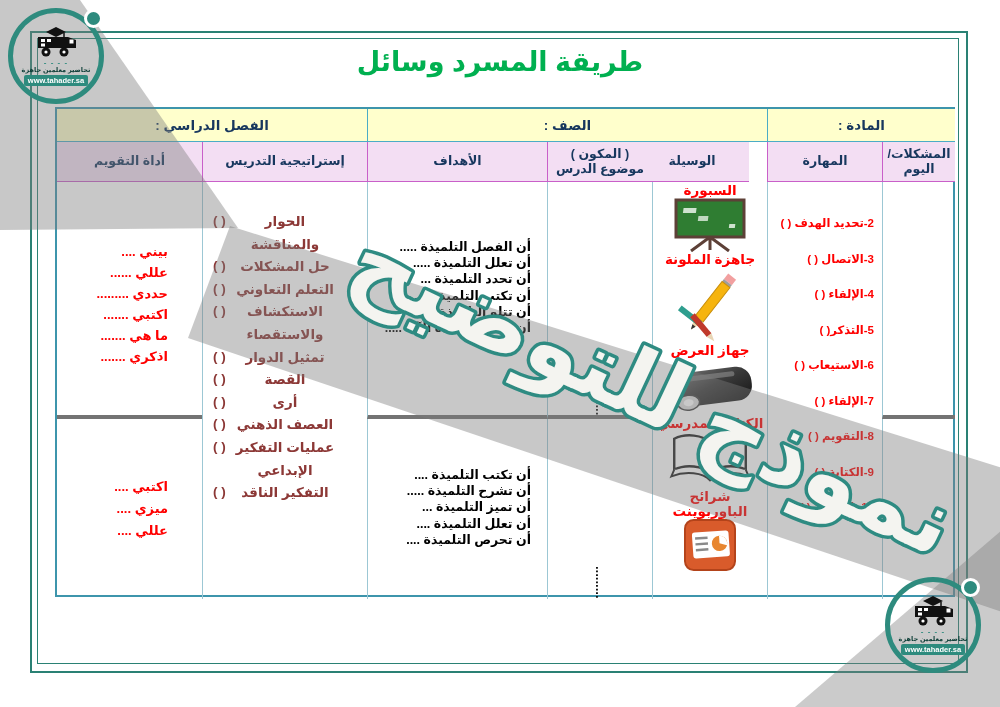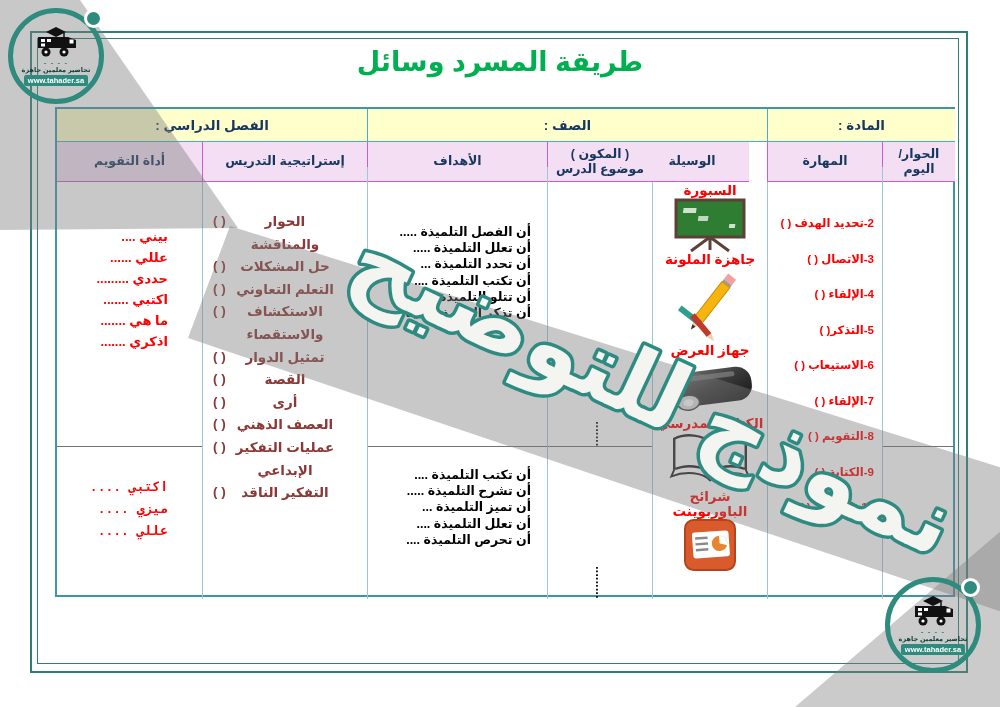--- a/index.html
+++ b/index.html
@@ -13,21 +13,21 @@
   
   .table{position:absolute;left:55px;top:107px;width:900px;height:490px;border:2px solid #3D95AC;
          box-sizing:border-box;z-index:1;background:#fff;}
   .cell{position:absolute;box-sizing:border-box;}
   .r1{top:0;height:33px;background:#FFFFCC;border-left:1px solid #4BACC6;border-bottom:1px solid #4BACC6;
       display:flex;align-items:center;justify-content:center;color:#17375E;font-weight:bold;font-size:13.5px;}
   .r2{top:33px;height:40px;background:#F3DEF3;border-left:1px solid #C95FC9;border-bottom:1px solid #C95FC9;
       display:flex;align-items:center;justify-content:center;text-align:center;
       color:#17375E;font-weight:bold;font-size:12.5px;line-height:1.2;padding:0 2px;}
   .bodycol{top:73px;height:417px;border-left:1px solid #9CC7D4;}
-  .split-top{top:58px;height:280px;border-left:1px solid #9CC7D4;border-bottom:1px solid #737373;}
+  .split-top{top:73px;height:237px;border-left:1px solid #9CC7D4;border-bottom:4px solid #737373;}
   .split-bottom{top:310px;height:180px;border-left:1px solid #9CC7D4;}
   .no-bl{border-left:none;}
   
   .skills{padding:34px 8px 0 4px;}
   .skill-row{height:35.5px;color:#FF0000;font-weight:bold;font-size:11.5px;text-align:right;white-space:nowrap;}
   
   .tools{display:flex;flex-direction:column;align-items:center;padding-top:1px;}
   .tool-label{color:#FF0000;font-weight:bold;font-size:13.5px;line-height:15px;text-align:center;}
   .tool-icon{display:block;}
   
@@ -39,21 +39,21 @@
   .objs-b{padding-top:48px;}
   .obj-row{height:16.2px;white-space:nowrap;}
   
   .strats{padding-top:31px;color:#8C3836;font-weight:bold;font-size:13.5px;}
   .strategy-row{position:relative;height:22.6px;text-align:center;}
   .strategy-paren{position:absolute;left:10px;top:0;}
   
   .evals{padding:62px 34px 0 0;color:#FF0000;font-weight:bold;font-size:13px;text-align:right;}
   .evals-b{padding-top:60px;}
   .eval-row{height:21px;white-space:nowrap;}
-  .eval-row-b{height:22px;font-family:Liberation Mono, monospace;}
+  .eval-row-b{height:22px;}
   
   .overlay{position:absolute;left:0;top:0;z-index:5;pointer-events:none;}
   
   .logo{position:absolute;width:96px;height:96px;z-index:6;}
   .logo-tl{left:8px;top:8px;} .logo-br{left:885px;top:577px;}
   .logo-circle{position:absolute;inset:0;border:5px solid #2E8B7E;border-radius:50%;
                display:flex;flex-direction:column;align-items:center;justify-content:center;box-sizing:border-box;}
   .logo-dot{position:absolute;top:1px;right:1px;width:13px;height:13px;background:#2E8B7E;
             border:3px solid #fff;border-radius:50%;}
   .logo-dashes{color:#2E8B7E;font-size:8px;font-weight:bold;line-height:5px;letter-spacing:1px;}
@@ -70,21 +70,21 @@
   <div class="frame-inner"></div>
 
   <h1 class="title">طريقة المسرد وسائل</h1>
 
   <div class="table">
 
     <div class="cell r1" style="left:710px;width:188px;">المادة :</div>
     <div class="cell r1" style="left:310px;width:400px;">الصف :</div>
     <div class="cell r1 no-bl" style="left:0;width:310px;">الفصل الدراسي :</div>
 
-    <div class="cell r2" style="left:825px;width:73px;">الحوار/اليوم</div>
+    <div class="cell r2" style="left:825px;width:73px;">المشكلات/اليوم</div>
     <div class="cell r2" style="left:710px;width:115px;">المهارة</div>
     <div class="cell r2" style="left:577px;width:115px;">الوسيلة</div>
     <div class="cell r2" style="left:490px;width:105px;">( المكون ) موضوع الدرس</div>
     <div class="cell r2" style="left:310px;width:180px;">الأهداف</div>
     <div class="cell r2" style="left:145px;width:165px;">إستراتيجية التدريس</div>
     <div class="cell r2 no-bl" style="left:0;width:145px;">أداة التقويم</div>
 
     <div class="cell split-top" style="left:825px;width:73px;"></div>
     <div class="cell split-bottom" style="left:825px;width:73px;"></div>
 

